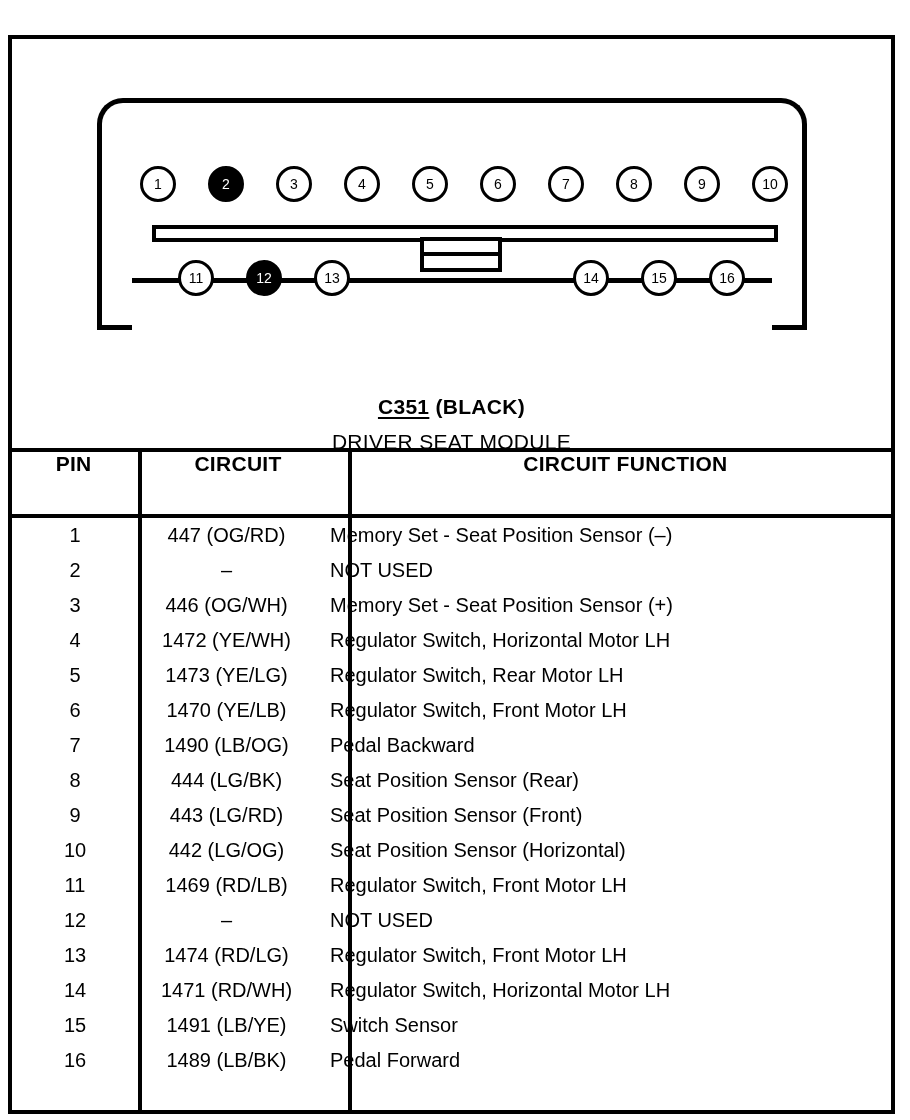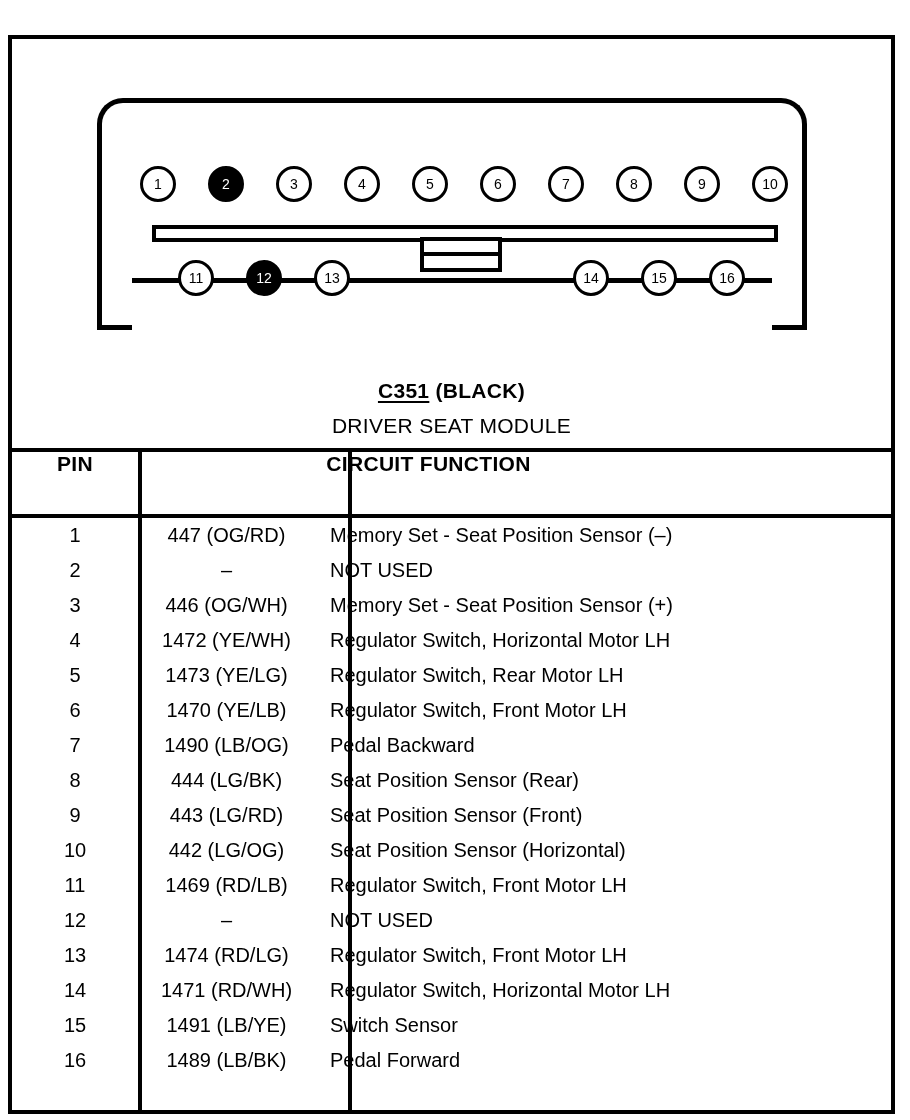--- a/index.html
+++ b/index.html
@@ -138,21 +138,21 @@
     top: 213px;
     width: 74px;
     height: 4px;
     background: #000;
   }
 
   
   #connector-caption {
     position: absolute;
     left: 0;
-    top: 340px;
+    top: 356px;
     width: 879px;
     text-align: center;
   }
   #caption-line-1 {
     font-size: 21px;
     font-weight: bold;
     letter-spacing: 0.3px;
     margin-bottom: 11px;
   }
   #caption-code {
@@ -293,20 +293,21 @@
   </div>
 
   <div id="pin-table">
 
     <div id="col-rule-1" class="col-rule"></div>
     <div id="col-rule-2" class="col-rule"></div>
     <div id="header-rule"></div>
 
     <div id="table-header">
       <div id="th-pin" class="th">PIN</div>
+      <div id="th-circuit" class="th">CIRCUIT</div>
       <div id="th-function" class="th">CIRCUIT FUNCTION</div>
     </div>
 
     <div id="table-body">
         <div class="tr">
           <div class="td-pin">1</div>
           <div class="td-circuit">447 (OG/RD)</div>
           <div class="td-function">Memory Set - Seat Position Sensor (–)</div>
         </div>
         <div class="tr">

